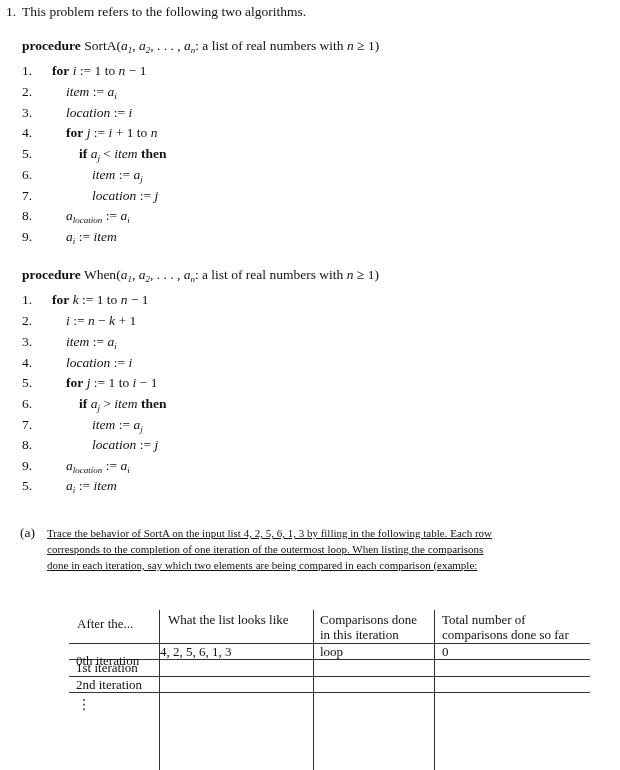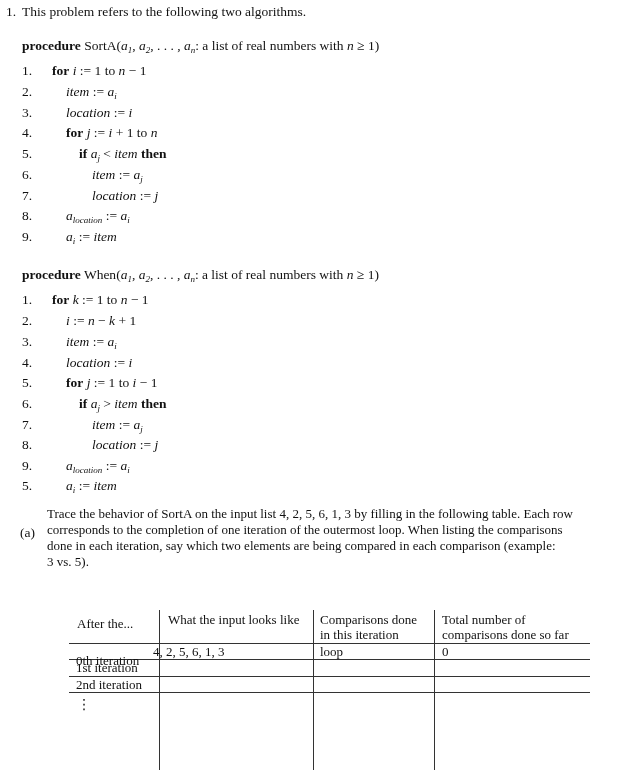--- a/index.html
+++ b/index.html
@@ -89,55 +89,54 @@
   <div class="code" style="left:92px; top:437px;"><span class="it">location</span> := <span class="it">j</span></div>
 
   <div class="lnum" style="left:2px; top:458px;">9.</div>
   <div class="code" style="left:66px; top:458px;"><span class="it">a<sub>location</sub></span> := <span class="it">a<sub>i</sub></span></div>
 
   <div class="lnum" style="left:2px; top:478px;">5.</div>
   <div class="code" style="left:66px; top:478px;"><span class="it">a<sub>i</sub></span> := <span class="it">item</span></div>
 </div>
 
 <div class="abs" style="left:20px; top:525px;">(a)</div>
-<div class="abs" style="left:47px; top:506px; line-height:16px; font-size:13px;">
+<div class="abs" style="left:47px; top:525px; line-height:16px; font-size:11px;text-decoration:underline;">
   <div>Trace the behavior of SortA on the input list 4, 2, 5, 6, 1, 3 by filling in the following table. Each row</div>
   <div>corresponds to the completion of one iteration of the outermost loop. When listing the comparisons</div>
   <div>done in each iteration, say which two elements are being compared in each comparison (example:</div>
-  <div>3 vs. 5).</div>
 </div>
 
 <div>
 
   <div class="tbl-line" style="left:159px; top:610px; width:1px; height:160px;"></div>
   <div class="tbl-line" style="left:313px; top:610px; width:1px; height:160px;"></div>
   <div class="tbl-line" style="left:434px; top:610px; width:1px; height:160px;"></div>
 
   <div class="tbl-line" style="left:69px; top:643px; width:521px; height:1px;"></div>
   <div class="tbl-line" style="left:69px; top:659px; width:521px; height:1px;"></div>
   <div class="tbl-line" style="left:69px; top:676px; width:521px; height:1px;"></div>
   <div class="tbl-line" style="left:69px; top:692px; width:521px; height:1px;"></div>
 
   <div class="cell" style="left:77px; top:616px;">
     <div>After the...</div>
   </div>
   <div class="cell" style="left:168px; top:612px;">
-    <div>What the input looks like</div>
+    <div>What the list looks like</div>
   </div>
   <div class="cell" style="left:320px; top:612px;">
     <div>Comparisons done</div>
     <div>in this iteration</div>
   </div>
   <div class="cell" style="left:442px; top:612px;">
     <div>Total number of</div>
     <div>comparisons done so far</div>
   </div>
 
   <div class="cell" style="left:76px; top:653px;">0th iteration</div>
-  <div class="cell" style="left:153px; top:644px;">4, 2, 5, 6, 1, 3</div>
+  <div class="cell" style="left:160px; top:644px;">4, 2, 5, 6, 1, 3</div>
   <div class="cell" style="left:320px; top:644px;">loop</div>
   <div class="cell" style="left:442px; top:644px;">0</div>
 
   <div class="cell" style="left:76px; top:660px;">1st iteration</div>
   <div class="cell" style="left:168px; top:660px; width:140px; height:15px;"></div>
   <div class="cell" style="left:320px; top:660px; width:110px; height:15px;"></div>
   <div class="cell" style="left:442px; top:660px; width:140px; height:15px;"></div>
 
   <div class="cell" style="left:76px; top:677px;">2nd iteration</div>
   <div class="cell" style="left:168px; top:677px; width:140px; height:15px;"></div>

